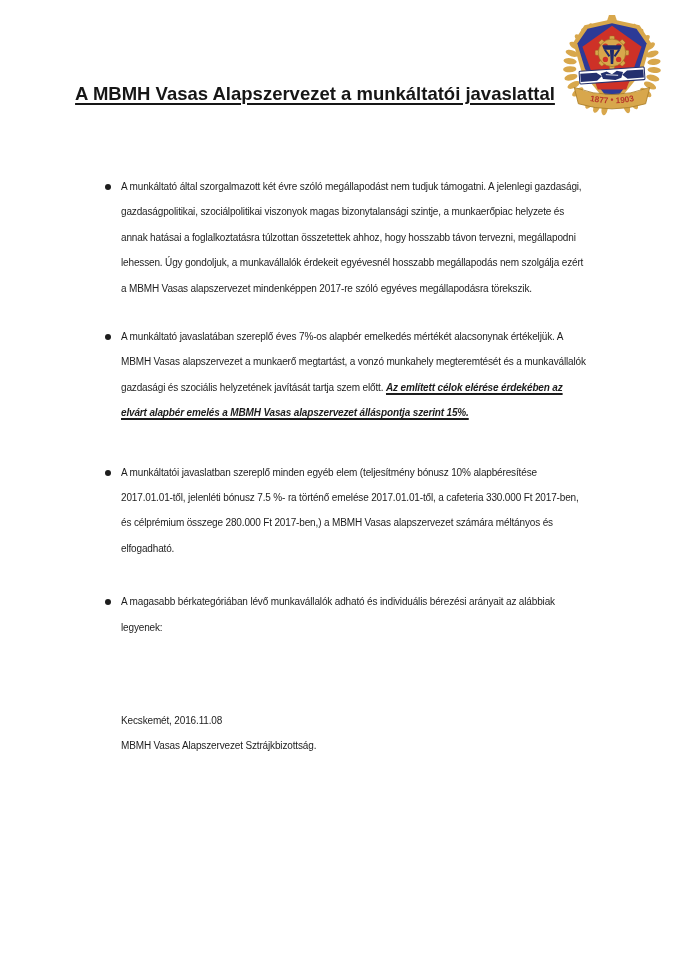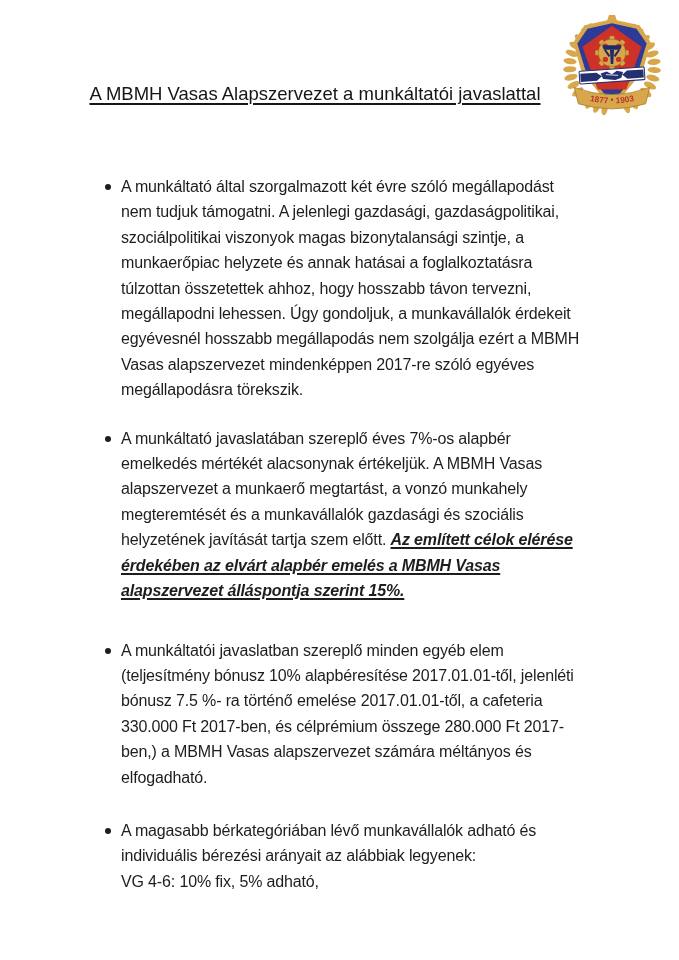--- a/index.html
+++ b/index.html
@@ -4,29 +4,29 @@
 <style>
   html,body{margin:0;padding:0;}
   body{
     width:679px;height:960px;background:#ffffff;position:relative;overflow:hidden;
     font-family:"Liberation Sans",sans-serif;color:#1d1d1d;
   }
   .page{position:absolute;inset:0;}
   
   .title{
     position:absolute;top:78px;left:25px;width:580px;text-align:center;
-    font-weight:400;font-size:18.5px;line-height:32px;color:#161616;
+    font-weight:700;font-size:18.5px;line-height:32px;color:#161616;
   }
   .title .tline{text-decoration:underline;text-decoration-thickness:2px;text-underline-offset:3px;}
   
   .logo{position:absolute;top:12px;right:16px;width:102px;height:104px;}
   
   .content{
     position:absolute;top:174px;left:100px;width:486px;
-    font-size:16px;line-height:25.4px;letter-spacing:-0.15px;color:#1d1d1d;
+    font-size:10px;line-height:25.4px;letter-spacing:-0.15px;color:#1d1d1d;
   }
   ul.blist{list-style:none;margin:0;padding:0;}
   ul.blist li{position:relative;padding-left:21px;}
   ul.blist li::before{
     content:"";position:absolute;left:5px;top:10px;width:6px;height:6px;border-radius:50%;background:#1d1d1d;
   }
   ul.blist li:nth-child(1){margin-bottom:23px;}
   ul.blist li:nth-child(2){margin-bottom:34px;}
   ul.blist li:nth-child(3){margin-bottom:28px;}
   ul.blist li:nth-child(4){margin-bottom:42px;}
@@ -121,17 +121,21 @@
     <text font-size="8.2" font-weight="bold" fill="#B8352A" font-family="Liberation Sans, sans-serif">
       <textPath href="#bannerPath" startOffset="50%" text-anchor="middle">1877 • 1903</textPath>
     </text>
   </svg>
 
   <div class="content">
     <ul class="blist" id="bullet-list">
         <li><span>A munkáltató által szorgalmazott két évre szóló megállapodást nem tudjuk támogatni. A jelenlegi gazdasági, gazdaságpolitikai, szociálpolitikai viszonyok magas bizonytalansági szintje, a munkaerőpiac helyzete és annak hatásai a foglalkoztatásra túlzottan összetettek ahhoz, hogy hosszabb távon tervezni, megállapodni lehessen. Úgy gondoljuk, a munkavállalók érdekeit egyévesnél hosszabb megállapodás nem szolgálja ezért a MBMH Vasas alapszervezet mindenképpen 2017-re szóló egyéves megállapodásra törekszik.</span></li>
         <li><span>A munkáltató javaslatában szereplő éves 7%-os alapbér emelkedés mértékét alacsonynak értékeljük. A MBMH Vasas alapszervezet a munkaerő megtartást, a vonzó munkahely megteremtését és a munkavállalók gazdasági és szociális helyzetének javítását tartja szem előtt. </span><span class="emph">Az említett célok elérése érdekében az elvárt alapbér emelés a MBMH Vasas alapszervezet álláspontja szerint 15%.</span></li>
         <li><span>A munkáltatói javaslatban szereplő minden egyéb elem (teljesítmény bónusz 10% alapbéresítése 2017.01.01-től, jelenléti bónusz 7.5 %- ra történő emelése 2017.01.01-től, a cafeteria 330.000 Ft 2017-ben, és célprémium összege 280.000 Ft 2017-ben,) a MBMH Vasas alapszervezet számára méltányos és elfogadható.</span></li>
-        <li><span>A magasabb bérkategóriában lévő munkavállalók adható és individuális bérezési arányait az alábbiak legyenek:</span><br><span>VG 4-6: 10% fix, 5% adható,</span><br></li>
+        <li><span>A magasabb bérkategóriában lévő munkavállalók adható és individuális bérezési arányait az alábbiak legyenek:</span><br><br></li>
       </ul>
+    <div class="closing">
+      <div>Kecskemét, 2016.11.08</div>
+      <div>MBMH Vasas Alapszervezet Sztrájkbizottság.</div>
+    </div>
   </div>
 
 </div>
 
 </body></html>

